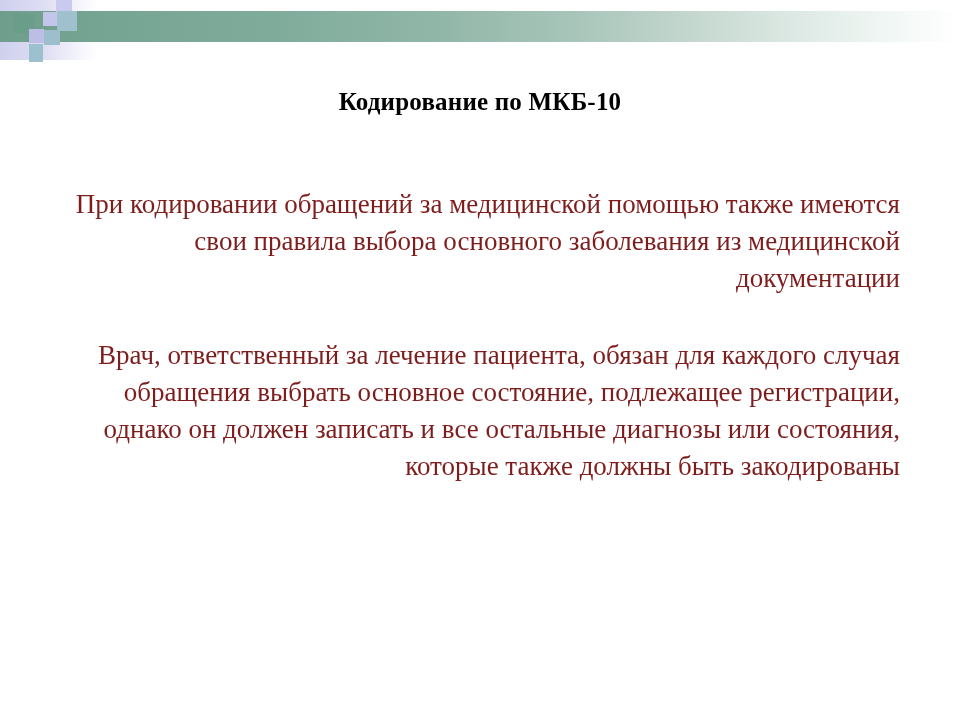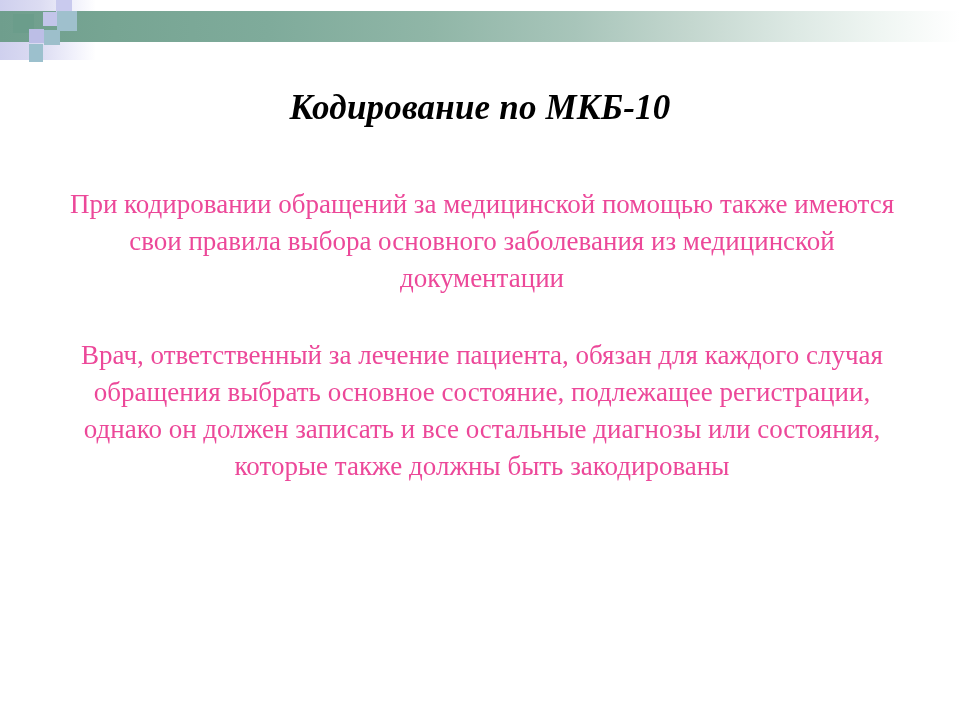--- a/index.html
+++ b/index.html
@@ -74,41 +74,40 @@
 
   
   .slide-title {
     position: absolute;
     left: 60px;
     top: 88px;
     width: 840px;
     text-align: center;
     font-family: "Liberation Serif", "DejaVu Serif", serif;
     font-weight: bold;
-    font-size: 35px;
+    font-size: 25px;
     line-height: 1.15;
     color: #000000;
     letter-spacing: 0.2px;
-    font-style: italic;
   }
 
   
   .body-block {
     position: absolute;
     left: 64px;
     top: 186px;
     width: 836px;
   }
 
   .para {
-    text-align: center;
+    text-align: right;
     font-family: "Liberation Serif", "DejaVu Serif", serif;
     font-size: 27px;
     line-height: 37px;
-    color: #ec4899;
+    color: #7f1d1d;
     margin: 0;
   }
 
   .para + .para {
     margin-top: 40px;
   }
 </style>
 </head>
 <body>
 

